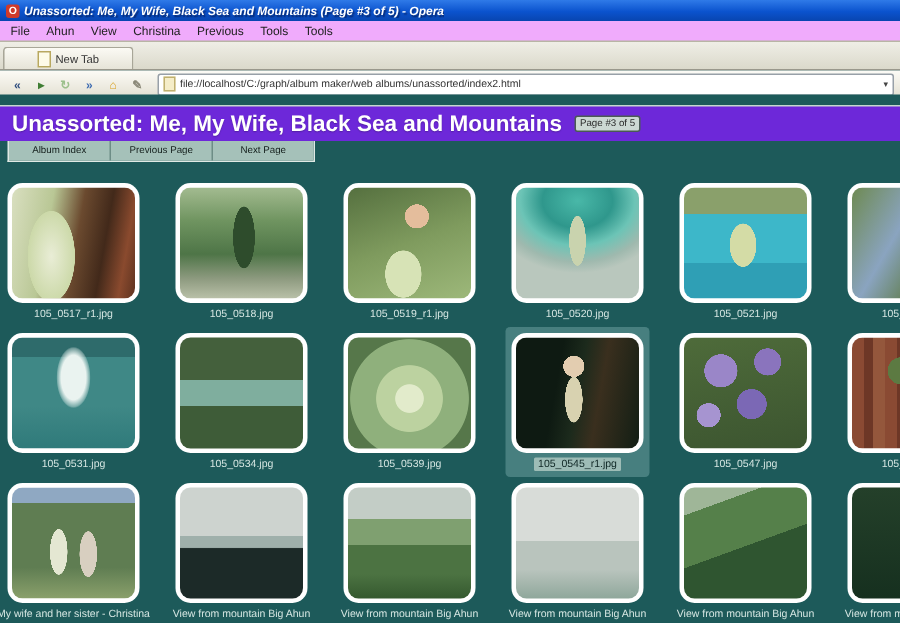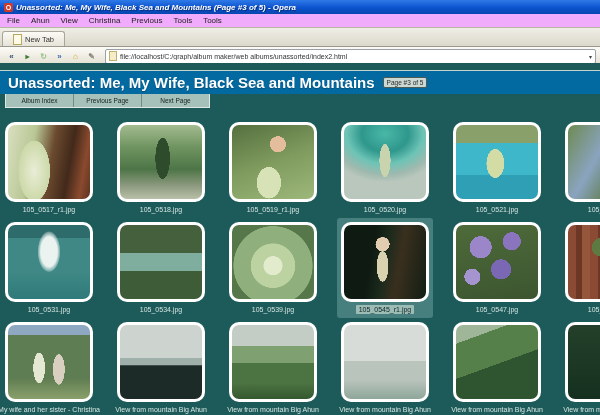--- a/index.html
+++ b/index.html
@@ -12,21 +12,21 @@
   .opera-logo{width:9px;height:9px;background:#d03a2a;border-radius:2px;color:#fff;
     font-size:7px;font-weight:bold;display:flex;align-items:center;justify-content:center;flex:0 0 auto;}
   .win-title{color:#fff;font-size:8px;font-weight:bold;white-space:nowrap;overflow:hidden;
     text-shadow:1px 1px 1px rgba(0,0,30,.5);font-style:italic;}
 
   .menubar{height:13px;background:#f0abfc;border-bottom:1px solid #b8b5a5;
     display:flex;align-items:center;gap:11px;padding:0 7px;font-size:8px;color:#222;}
 
   .tabbar{height:17px;background:linear-gradient(180deg,#efeee6,#dbd9cb);
     border-bottom:1px solid #9a988c;display:flex;align-items:flex-end;padding:1px 2px 0;}
-  .tab{display:flex;align-items:center;gap:3px;font-size:7.5px;height:14px;padding:0 10px;
+  .tab{display:flex;align-items:center;gap:3px;font-size:7.5px;height:14px;padding:0 22px;
     border:1px solid #a8a698;border-bottom:none;border-radius:3px 3px 0 0;
     background:linear-gradient(180deg,#fbfaf4,#e6e4d8);color:#333;margin-right:3px;white-space:nowrap;}
   .tab.active{background:linear-gradient(180deg,#4a86e8,#2057b8);color:#fff;border-color:#1d4fa8;}
   .page-ico{width:7px;height:9px;background:#fdfbe8;border:1px solid #b8a860;flex:0 0 auto;}
   .close-btn{width:9px;height:9px;background:#cf3b2a;border-radius:2px;color:#fff;font-size:7px;
     line-height:9px;text-align:center;font-weight:bold;flex:0 0 auto;}
 
   .toolbar{height:18px;background:linear-gradient(180deg,#fcfbf6,#e3e0d2);
     border-bottom:1px solid #a8a698;display:flex;align-items:center;padding:0 4px;gap:1px;}
   .tool-btn{min-width:15px;height:14px;display:flex;align-items:center;justify-content:center;
@@ -34,21 +34,21 @@
   .c-navy{color:#2c4a7c}.c-green{color:#3f7d33}.c-faded{color:#9cc08c}
   .c-blue{color:#3c6ab0}.c-gold{color:#d8a020}.c-gray{color:#8a8878}
   .addressbar{flex:1;height:13px;background:#fff;border:1px solid #98a0a8;border-radius:2px;
     display:flex;align-items:center;gap:3px;margin-left:5px;padding:0 3px;}
   .addr-ico{width:6px;height:8px;background:#f5edc8;border:1px solid #c0b070;flex:0 0 auto;}
   .addr-url{flex:1;font-size:7px;color:#333;white-space:nowrap;overflow:hidden;}
   .addr-drop{font-size:6px;color:#444;flex:0 0 auto;}
 
   
   .content{position:absolute;top:63px;left:0;right:0;bottom:0;background:#1d5a5a;overflow:hidden;}
-  .page-header{margin-top:7px;background:#0369a1;border-top:1px solid #c6d6cf;
+  .page-header{margin-top:7px;background:#6d28d9;border-top:1px solid #c6d6cf;
     padding:3px 8px 3px;display:flex;align-items:center;gap:8px;}
   .page-title{color:#fff;font-size:15px;font-weight:bold;text-shadow:0 1px 1px rgba(0,0,0,.25);white-space:nowrap;}
   .badge{background:#ccd8d3;border:1px solid #4a5a55;border-radius:2px;color:#2a2a2a;
     font-size:6.5px;padding:1px 3px;white-space:nowrap;}
   .nav-row{display:flex;width:203px;margin-left:5px;border:1px solid #dfe9e4;border-top:none;}
   .nav-btn{flex:1;background:#a5c1b9;color:#15201d;font-size:6.5px;text-align:center;
     padding:3px 0;border-right:1px solid #6d8d86;white-space:nowrap;}
   .nav-btn:last-child{border-right:none;}
 
   .grid{margin:14px 0 0 5px;display:flex;flex-direction:column;gap:8px;}

